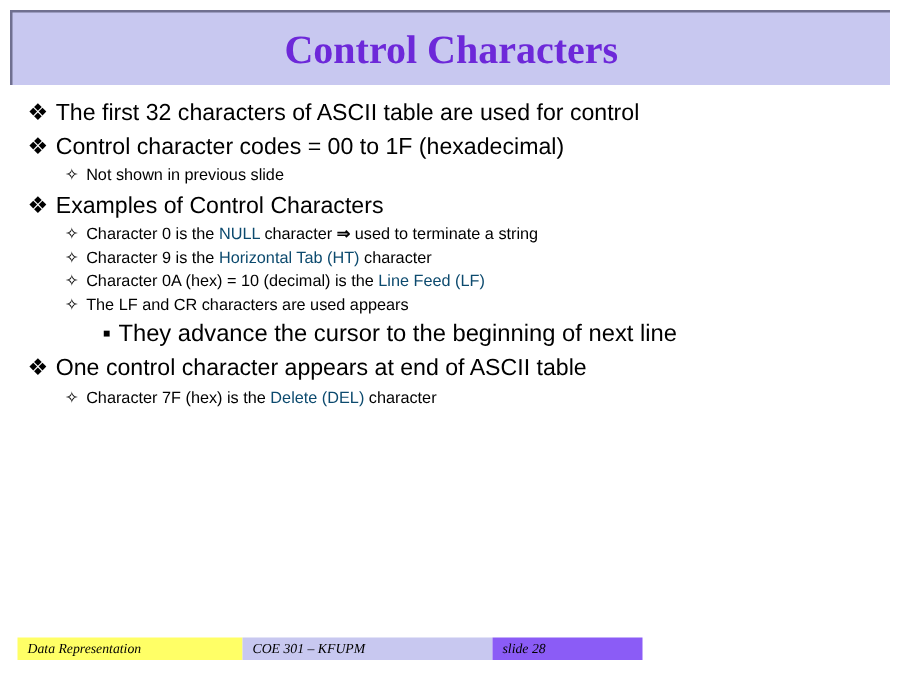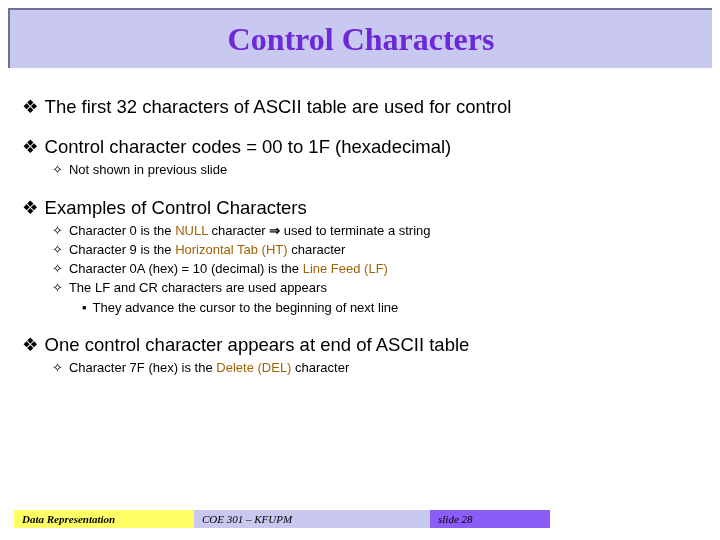--- a/index.html
+++ b/index.html
@@ -24,40 +24,40 @@
     font-family:"Comic Sans MS","Comic Sans",cursive;
     font-weight:bold;
     font-size:32px;
     color:#6d28d9;
   }
   .content{
     padding:10px 22px 0 22px;
     font-size:18.5px;
     line-height:1.25;
   }
-  .b1{margin:17px 0 4px 0;}
+  .b1{margin:0 0 4px 0;}
   .b1 .dia{color:#000;margin-right:6px;}
   .b2{margin:3px 0 3px 30px;font-size:13px;}
   .b2 .open-dia{margin-right:6px;}
-  .b3{margin:3px 0 3px 60px;font-size:13px;}
+  .b3{margin:3px 0 3px 60px;font-size:19px;}
   .b3 .sq{margin-right:6px;}
-  .hl{color:#a16207;}
+  .hl{color:#0c4a6e;}
   .arrow{font-weight:bold;}
   .footer{
     position:absolute;left:0;bottom:12px;
     width:100%;
     display:flex;
     font-size:11px;
     font-style:italic;
     font-family:"Times New Roman",serif;
     color:#000;
   }
   .fcell{height:18px;display:flex;align-items:center;padding-left:8px;box-sizing:border-box;}
-  .f1{width:180px;background:#ffff66;margin-left:14px;font-weight:bold;}
-  .f2{width:236px;background:#c8c8f0;text-align:center;}
+  .f1{width:180px;background:#ffff66;margin-left:14px;}
+  .f2{width:200px;background:#c8c8f0;text-align:center;}
   .f3{width:120px;background:#8b5cf6;}
 </style>
 </head>
 <body>
 
 <div class="title-band">
   <h1>Control Characters</h1>
 </div>
 
 <div class="content">

